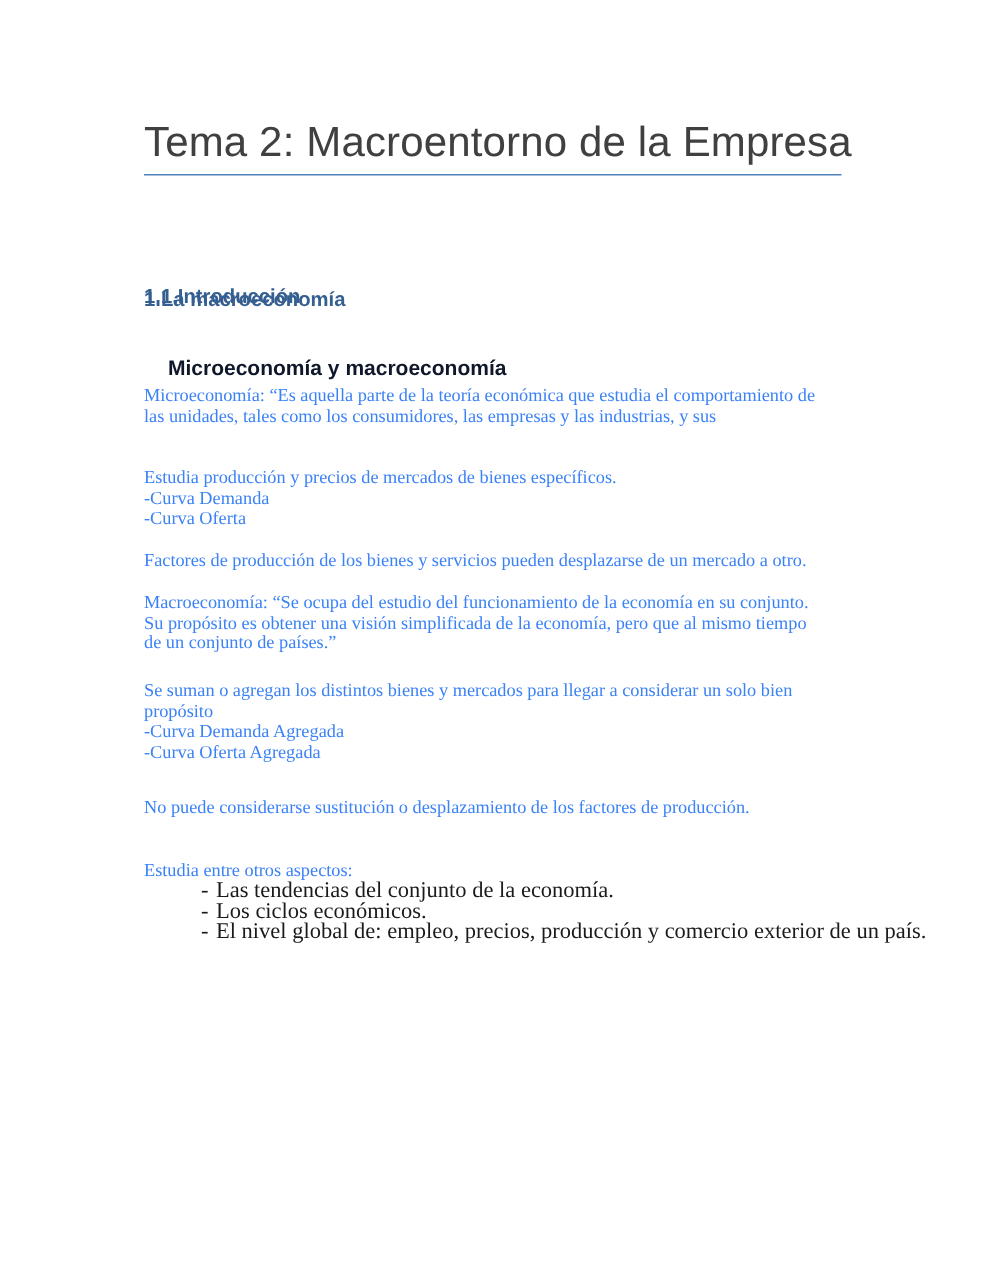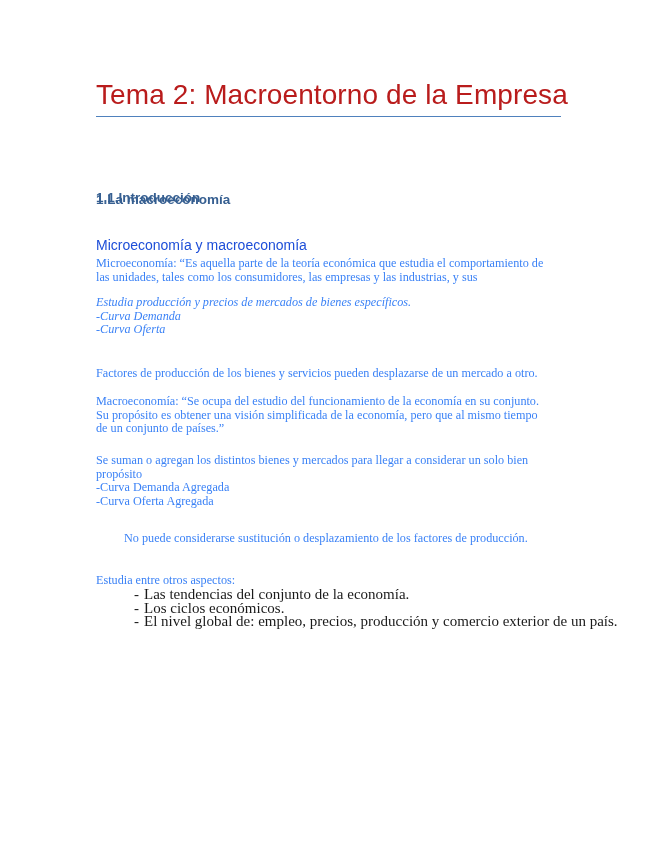--- a/index.html
+++ b/index.html
@@ -20,21 +20,21 @@
       left: 96px;
       top: 0;
       width: 465px;
     }
     .title {
       position: absolute;
       left: 0;
       top: 78px;
       font-family: "Liberation Sans", "DejaVu Sans", sans-serif;
       font-size: 28px;
-      color: #b91c1c;
+      color: #404040;
       letter-spacing: 0.1px;
       white-space: nowrap;
       line-height: 34px;
     }
     .title-rule {
       position: absolute;
       left: 0;
       top: 116px;
       width: 465px;
       height: 0;
@@ -44,25 +44,25 @@
       position: absolute;
       left: 0;
       font-family: "Liberation Sans", "DejaVu Sans", sans-serif;
       font-weight: bold;
       font-size: 13.5px;
       color: #365f91;
       white-space: nowrap;
     }
     .h2 {
       position: absolute;
-      left: 0;
+      left: 16px;
       font-family: "Liberation Sans", "DejaVu Sans", sans-serif;
-      font-weight: normal;
+      font-weight: bold;
       font-size: 14px;
-      color: #1d4ed8;
+      color: #0f172a;
       white-space: nowrap;
     }
     .p {
       position: absolute;
       left: 0;
       width: 465px;
       font-size: 12.2px;
       line-height: 13.6px;
       color: #3b82f6;
     }
@@ -88,21 +88,21 @@
 
   <div class="h1" style="top:190px;">1.1.Introducción</div>
 
   <div class="h2" style="top:237px;">Microeconomía y macroeconomía</div>
 
   <div class="p" style="top:257px;">
     <span class="line">Microeconomía: “Es aquella parte de la teoría económica que estudia el comportamiento de</span>
     <span class="line">las unidades, tales como los consumidores, las empresas y las industrias, y sus</span>
   </div>
 
-  <div class="p" style="top:296px;font-style:italic;">
+  <div class="p" style="top:312px;">
     <span class="line">Estudia producción y precios de mercados de bienes específicos.</span>
     <span class="line">-Curva Demanda</span>
     <span class="line">-Curva Oferta</span>
   </div>
 
   <div class="p" style="top:367px;">
     <span class="line">Factores de producción de los bienes y servicios pueden desplazarse de un mercado a otro.</span>
   </div>
 
   <div class="p" style="top:395px;">
@@ -111,21 +111,21 @@
     <span class="line">de un conjunto de países.”</span>
   </div>
 
   <div class="p" style="top:454px;">
     <span class="line">Se suman o agregan los distintos bienes y mercados para llegar a considerar un solo bien</span>
     <span class="line">propósito</span>
     <span class="line">-Curva Demanda Agregada</span>
     <span class="line">-Curva Oferta Agregada</span>
   </div>
 
-  <div class="p" style="top:532px;margin-left:28px;">
+  <div class="p" style="top:532px;">
     <span class="line">No puede considerarse sustitución o desplazamiento de los factores de producción.</span>
   </div>
 
   <div class="p" style="top:574px;">
     <span class="line">Estudia entre otros aspectos:</span>
   </div>
 
   <div class="bullets" style="top:588px;">
     <span class="bullet-item">
       <span class="bullet-mark">-</span><span>Las tendencias del conjunto de la economía.</span>

